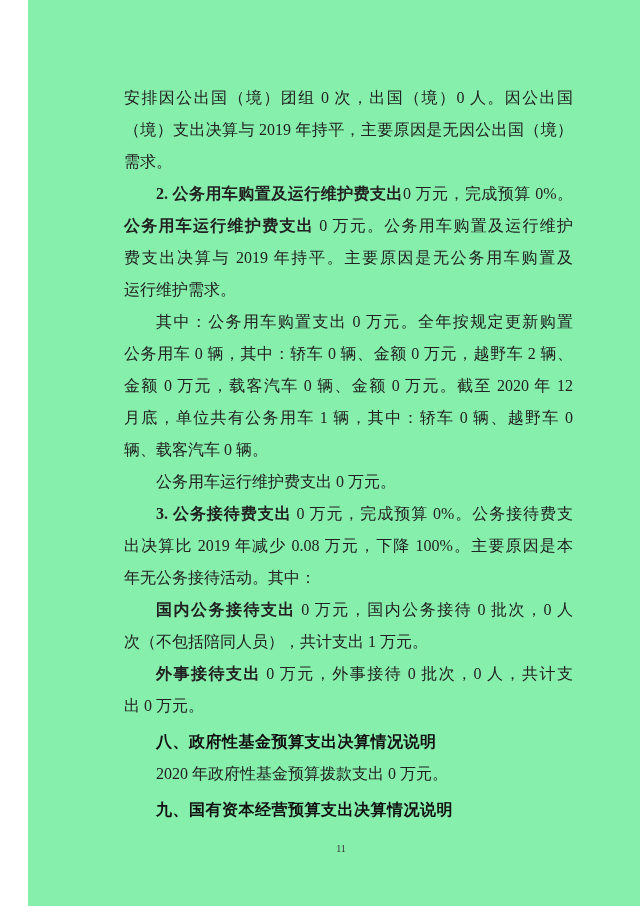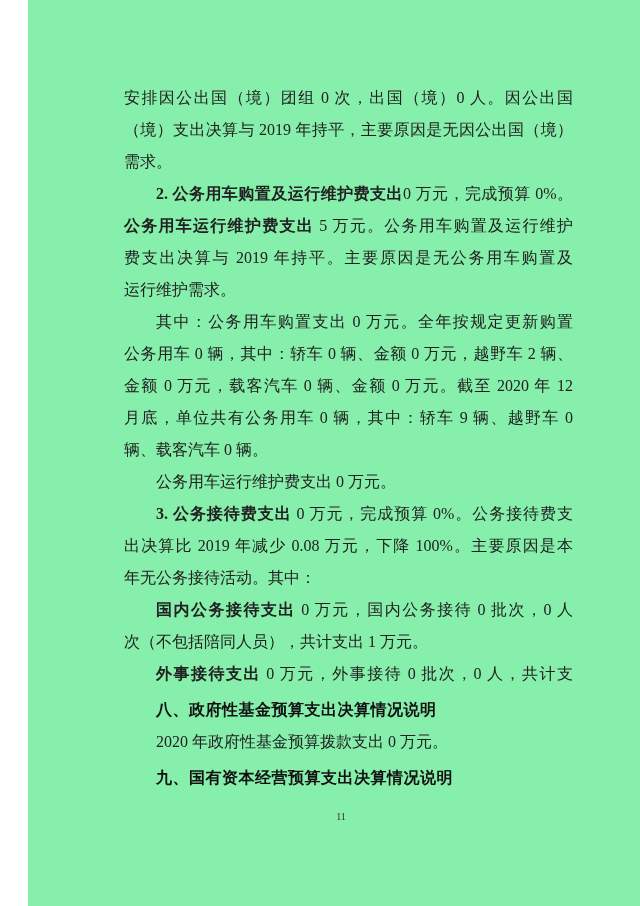--- a/index.html
+++ b/index.html
@@ -51,33 +51,34 @@
 </style>
 </head>
 <body>
 
 <div class="page">
   <div class="doc-body">
       <div class="line just"><span>安排因公出国（境）团组 0 次，出国（境）0 人。因公出国</span></div>
       <div class="line just"><span>（境）支出决算与 2019 年持平，主要原因是无因公出国（境）</span></div>
       <div class="line"><span>需求。</span></div>
       <div class="line indent just"><b>2. 公务用车购置及运行维护费支出</b><span>0 万元，完成预算 0%。</span></div>
-      <div class="line just"><b>公务用车运行维护费支出</b><span> 5 万元。公务用车购置及运行维护</span></div>
+      <div class="line just"><b>公务用车运行维护费支出</b><span> 0 万元。公务用车购置及运行维护</span></div>
       <div class="line just"><span>费支出决算与 2019 年持平。主要原因是无公务用车购置及</span></div>
       <div class="line"><span>运行维护需求。</span></div>
       <div class="line indent just"><span>其中：公务用车购置支出 0 万元。全年按规定更新购置</span></div>
       <div class="line just"><span>公务用车 0 辆，其中：轿车 0 辆、金额 0 万元，越野车 2 辆、</span></div>
       <div class="line just"><span>金额 0 万元，载客汽车 0 辆、金额 0 万元。截至 2020 年 12</span></div>
-      <div class="line just"><span>月底，单位共有公务用车 0 辆，其中：轿车 9 辆、越野车 0</span></div>
+      <div class="line just"><span>月底，单位共有公务用车 1 辆，其中：轿车 0 辆、越野车 0</span></div>
       <div class="line"><span>辆、载客汽车 0 辆。</span></div>
       <div class="line indent"><span>公务用车运行维护费支出 0 万元。</span></div>
       <div class="line indent just"><b>3. 公务接待费支出</b><span> 0 万元，完成预算 0%。公务接待费支</span></div>
       <div class="line just"><span>出决算比 2019 年减少 0.08 万元，下降 100%。主要原因是本</span></div>
       <div class="line"><span>年无公务接待活动。其中：</span></div>
       <div class="line indent just"><b>国内公务接待支出</b><span> 0 万元，国内公务接待 0 批次，0 人</span></div>
       <div class="line"><span>次（不包括陪同人员），共计支出 1 万元。</span></div>
       <div class="line indent just"><b>外事接待支出</b><span> 0 万元，外事接待 0 批次，0 人，共计支</span></div>
+      <div class="line"><span>出 0 万元。</span></div>
       <div class="line heading indent"><b>八、政府性基金预算支出决算情况说明</b></div>
       <div class="line indent"><span>2020 年政府性基金预算拨款支出 0 万元。</span></div>
       <div class="line heading indent"><b>九、国有资本经营预算支出决算情况说明</b></div>
     </div>
   <div class="page-number">11</div>
 </div>
 
 </body></html>

